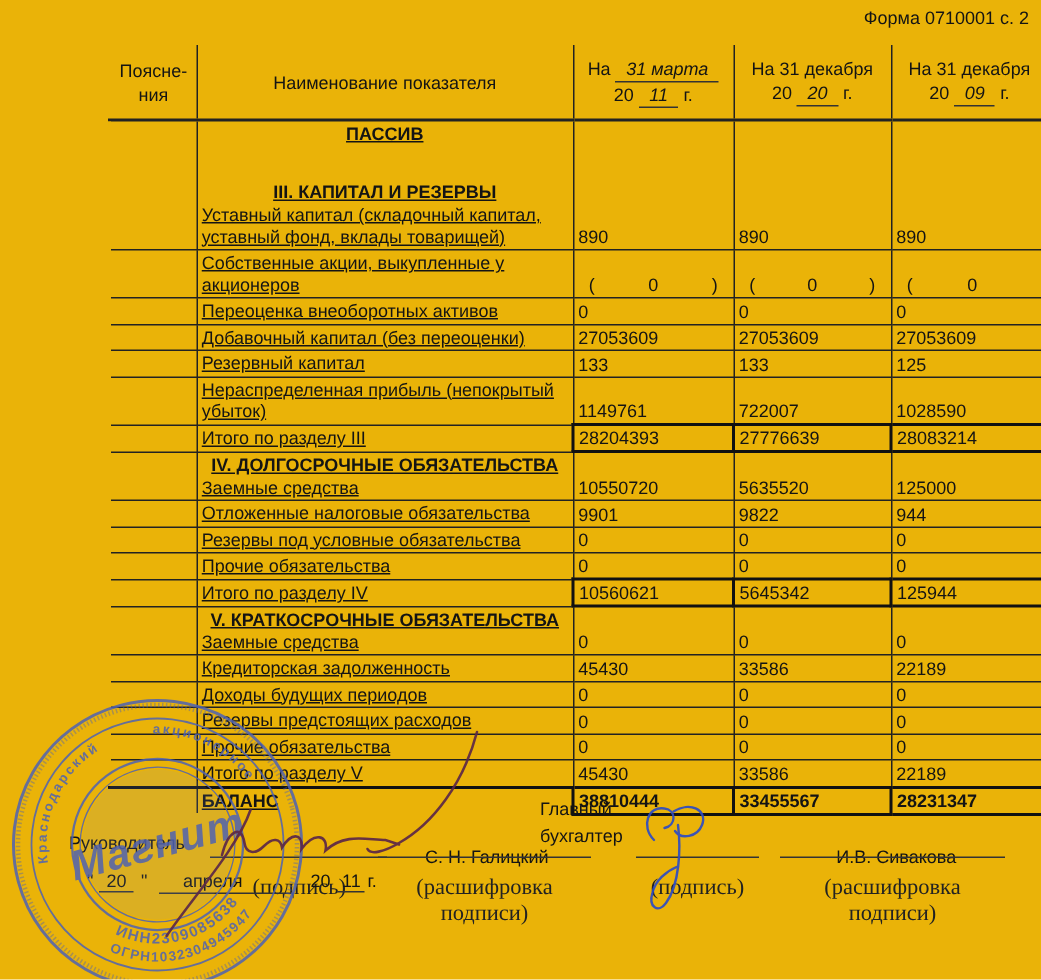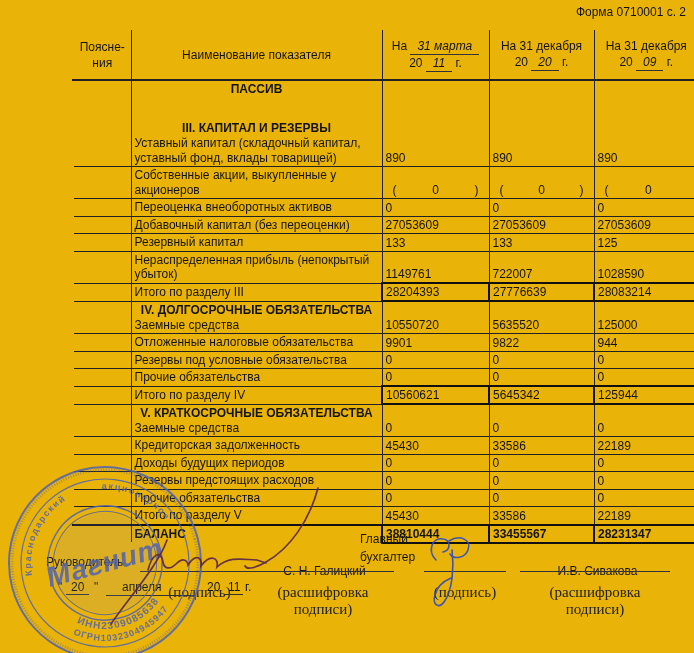--- a/index.html
+++ b/index.html
@@ -7,21 +7,21 @@
         font-family:"Liberation Sans",sans-serif;color:#141414;overflow:hidden;}
   .form-label{position:absolute;top:5px;right:8px;font-size:12px;}
 
   table.bal{position:absolute;left:72px;top:28px;width:626px;border-collapse:collapse;
             table-layout:fixed;border:2px solid #eab308;}
   table.bal th, table.bal td{border:1px solid #222;}
   table.bal thead th{font-weight:normal;font-size:12px;line-height:16px;text-align:center;
             vertical-align:middle;height:47px;border-bottom-width:2px;padding:1px 2px;}
   table.bal td{font-size:12px;line-height:14px;padding:1px 3px;vertical-align:bottom;}
   td.val{text-align:left;}
-  td.ind{padding-left:4px;}
+  td.ind{padding-left:4px;text-decoration:underline;}
   .section-line{font-weight:bold;text-align:center;line-height:15px;}
   .gap{height:24px;}
   .label-text{line-height:14.5px;}
   tr.total td.val{border:2px solid #111;}
   tr.balance td{border-top:2px solid #111;font-weight:bold;}
   tr.balance td.val{border:2px solid #111;}
   .parens{display:flex;justify-content:space-between;padding:0 7px;}
   .hu{display:inline-block;border-bottom:1px solid #333;padding:0 7px;font-style:italic;}
 
   .abs{position:absolute;font-size:12px;}

